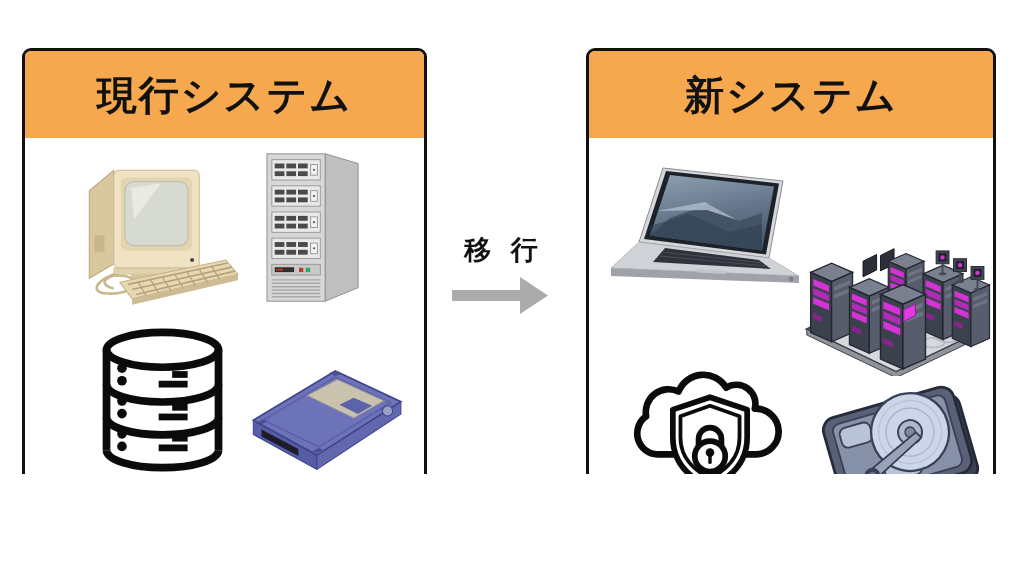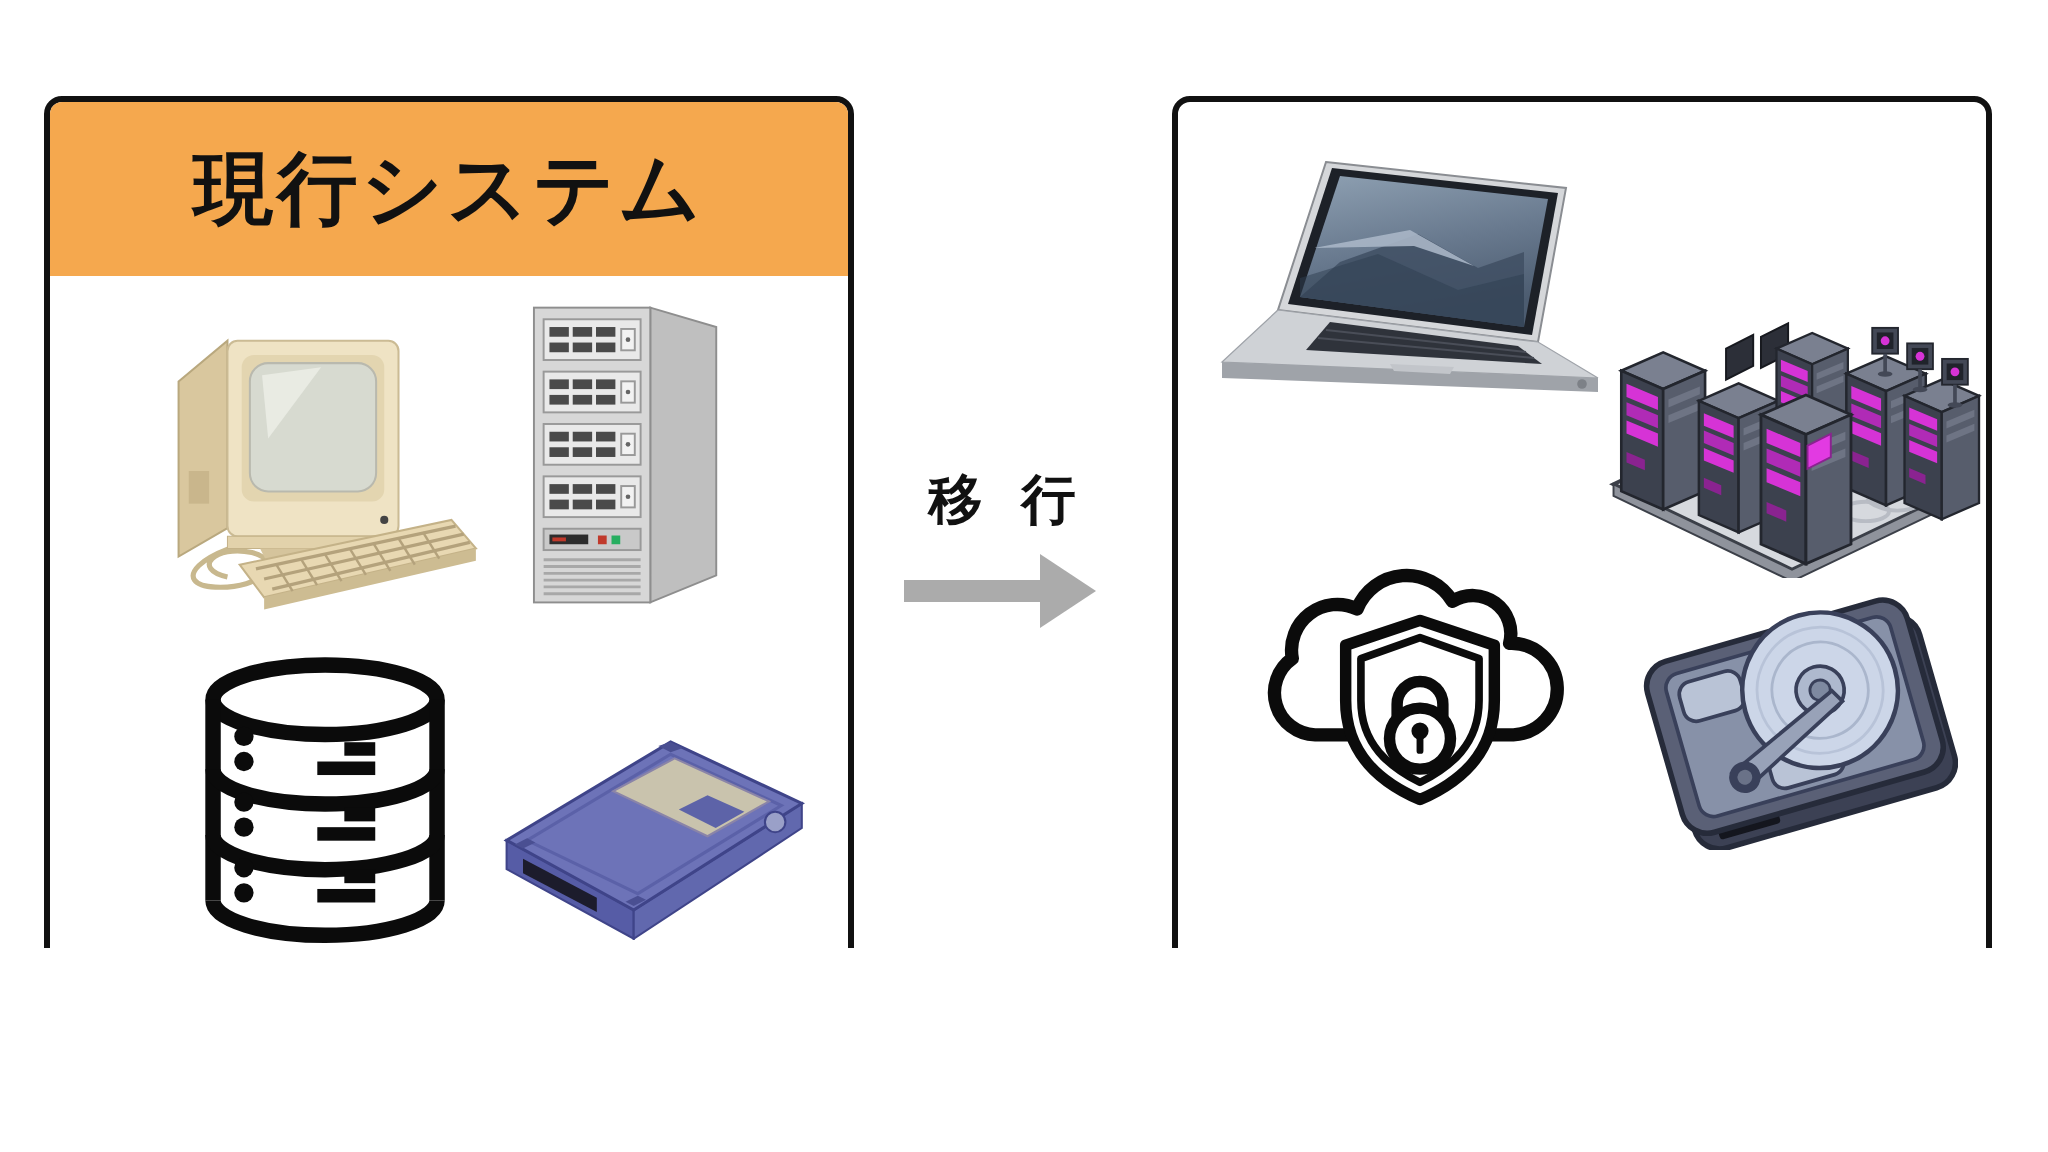--- a/index.html
+++ b/index.html
@@ -197,20 +197,23 @@
 
   <div class="migration">
     <span class="migration-label">移 行</span>
   </div>
   <svg class="migration-arrow" width="98" height="40" viewBox="0 0 98 40">
     <rect x="0" y="15" width="70" height="11" style="fill:var(--arrow)"></rect>
     <polygon points="68,2 96,20.5 68,39" style="fill:var(--arrow)"></polygon>
   </svg>
 
   <div class="panel panel-right">
+    <div class="panel-header">
+      <div class="panel-title">新システム</div>
+    </div>
     <div class="panel-body">
 
       <div class="icon-slot" style="left:20px;top:28px;">
         <svg width="195" height="128" viewBox="0 0 195 128">
           <defs>
             <linearGradient id="dune" x1="0" y1="0" x2="0.3" y2="1">
               <stop offset="0" stop-color="#8ea0b2"></stop>
               <stop offset="0.55" stop-color="#68798e"></stop>
               <stop offset="1" stop-color="#4c5c70"></stop>
             </linearGradient>

